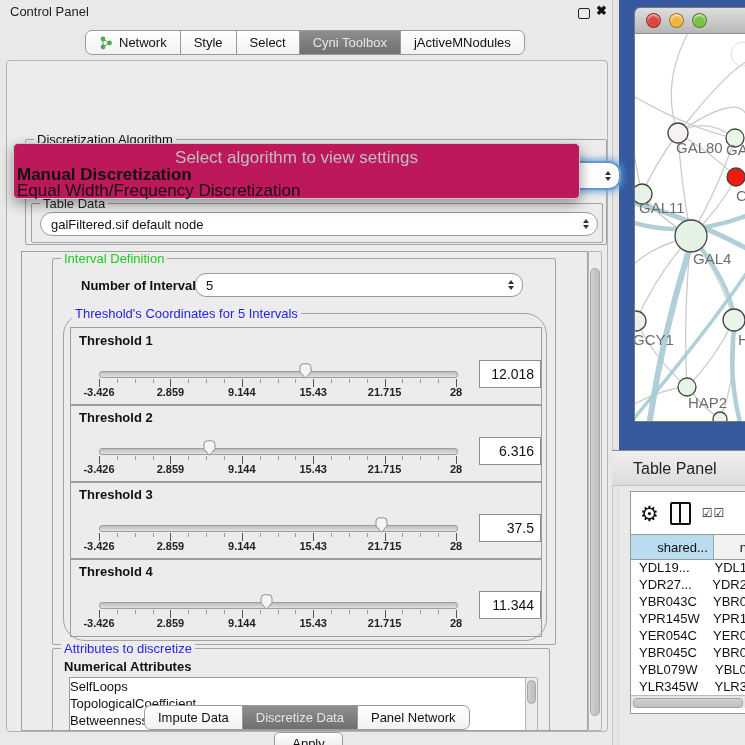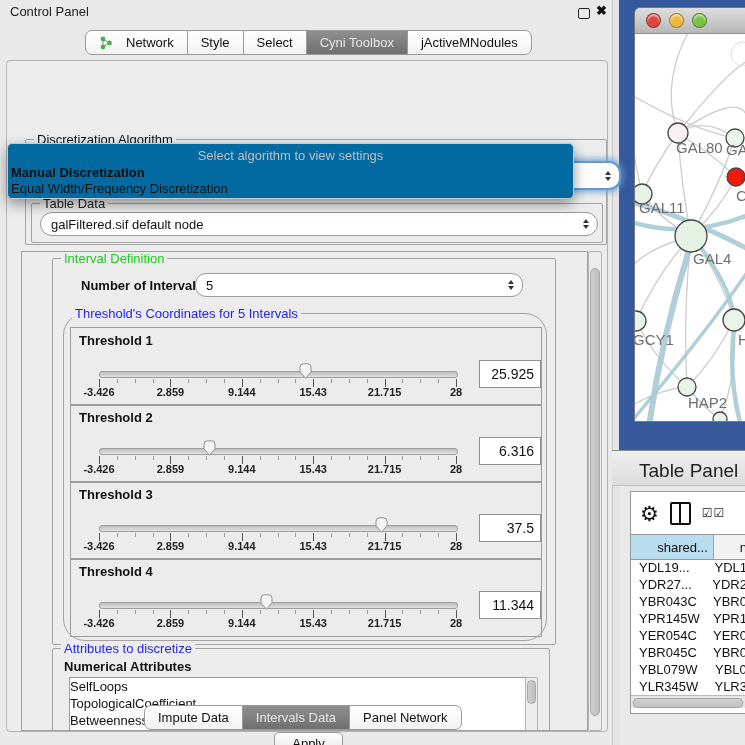--- a/index.html
+++ b/index.html
@@ -8,21 +8,21 @@
   .abs{position:absolute;}
 
   
   #cp-titlebar{left:0;top:0;width:612px;height:24px;}
   #cp-title{left:10px;top:4px;font-size:13px;color:#222;}
   #float-ic{left:578px;top:8px;width:10px;height:9px;border:1.6px solid #222;border-radius:2px;}
   #close-ic{left:596px;top:3px;font-size:13px;font-weight:bold;color:#111;}
 
   
   .segrow{display:flex;height:25px;}
-  .seg{display:flex;align-items:center;gap:13px;padding:0 13px;font-size:13px;
+  .seg{display:flex;align-items:center;gap:6px;padding:0 13px;font-size:13px;
        background:linear-gradient(#ffffff,#f2f2f2);border:1px solid #9a9a9a;margin-left:-1px;
        color:#111;white-space:nowrap;justify-content:flex-end;}
   .seg:first-child{border-radius:7px 0 0 7px;margin-left:0;}
   .seg:last-child{border-radius:0 7px 7px 0;}
   .seg.sel{background:linear-gradient(#8f8f8f,#6f6f6f);color:#e6e6e6;}
 
   
   #content{left:6px;top:60px;width:600px;height:670px;background:#ececec;
            border:1px solid #b3b3b3;border-radius:4px;}
   .group{position:absolute;border:1px solid #a3a3a3;border-radius:2px;}
@@ -35,22 +35,22 @@
   .combo .cval{flex:1;overflow:hidden;white-space:nowrap;}
   .arrows{display:flex;flex-direction:column;align-items:center;gap:2px;}
   .arr{width:0;height:0;border-left:3.5px solid transparent;border-right:3.5px solid transparent;}
   .arr.up{border-bottom:4.5px solid #333;}
   .arr.dn{border-top:4.5px solid #333;}
 
   #algo-combo{left:26px;top:100px;width:566px;height:25px;border:2px solid #639bd1;
               box-shadow:0 0 6px 2px rgba(100,155,215,.85);z-index:5;}
 
   
-  #popup{left:0;top:82px;width:565px;height:54px;background:#0369a1;border:1px solid #c9c9c9;
-         border-radius:5px;box-shadow:0 5px 14px rgba(0,0,0,.4);z-index:60;font-size:13px;}
+  #popup{left:6px;top:82px;width:565px;height:54px;background:#be185d;border:1px solid #c9c9c9;
+         border-radius:5px;box-shadow:0 5px 14px rgba(0,0,0,.4);z-index:60;font-size:17px;}
   #popup-hint{position:absolute;top:4px;left:0;width:100%;text-align:center;color:#bfbfbf;}
   .popup-opt{position:absolute;left:3px;white-space:nowrap;}
   #popup-opt0{top:21px;font-weight:bold;}
   #popup-opt1{top:37px;}
 
   
   #viewport{left:14px;top:190px;width:565px;height:478px;border:1px solid #a0a0a0;
             overflow:hidden;background:#ececec;}
   .vscroll{position:absolute;background:#ececec;border:1px solid #b5b5b5;border-radius:2px;}
   .vthumb{position:absolute;background:linear-gradient(90deg,#cfcfcf,#bdbdbd);
@@ -88,21 +88,21 @@
   #net-titlebar{height:25px;background:linear-gradient(#dedede,#b7b7b7);
                 border-bottom:1px solid #8c8c8c;display:flex;align-items:center;gap:8px;
                 padding-left:11px;}
   .tlight{width:13px;height:13px;border-radius:50%;border:1px solid rgba(0,0,0,.35);
           box-shadow:inset 0 2px 2px rgba(255,255,255,.6);}
   #net-canvas{height:387px;background:#fff;}
 
   
   #tp-bar{left:612px;top:450px;width:133px;height:34px;background:linear-gradient(#efefef,#dcdcdc);
           border-top:1px solid #8a8a8a;border-bottom:1px solid #c2c2c2;}
-  #tp-title{left:27px;top:9px;font-size:19px;color:#222;}
+  #tp-title{left:21px;top:9px;font-size:16px;color:#222;}
   #tp-card{left:630px;top:491px;width:116px;height:221px;background:#fff;border:1px solid #999;
            overflow:hidden;}
   #tp-toolbar{position:absolute;left:0;top:0;width:100%;height:42px;display:flex;
               align-items:center;gap:11px;padding-left:9px;}
   #gear{font-size:21px;color:#111;line-height:1;}
   #split-ic{width:17px;height:19px;border:2px solid #111;border-radius:2px;position:relative;}
   #split-ic::after{content:"";position:absolute;left:50%;top:0;width:2px;height:100%;
                    background:#111;transform:translateX(-1px);}
   #checks{font-size:12px;letter-spacing:1px;color:#222;}
   #tp-header{position:absolute;left:0;top:42px;width:100%;height:24px;display:flex;
@@ -228,21 +228,21 @@
               <div class="tick major" style="left: 385px; top: 51px; height: 8px;"></div>
               <div class="ticklab" style="left: 28px;">-3.426</div>
               <div class="ticklab" style="left: 99.4px;">2.859</div>
               <div class="ticklab" style="left: 170.8px;">9.144</div>
               <div class="ticklab" style="left: 242.2px;">15.43</div>
               <div class="ticklab" style="left: 313.6px;">21.715</div>
               <div class="ticklab" style="left: 385px;">28</div>
               <div class="handle" style="left: 226.559px;"><svg width="15" height="18" viewBox="0 0 15 18">
                   <path d="M2 5.2 Q2 1.8 5.4 1.8 L9.6 1.8 Q13 1.8 13 5.2 L13 9.8 L7.5 16.4 L2 9.8 Z" fill="#f4f4f4" stroke="#8f8f8f"></path>
                 </svg></div>
-              <div class="vbox">25.925</div>
+              <div class="vbox">12.018</div>
             </div>
             <div class="trow" style="top: 77px;">
               <div class="tlabel">Threshold 2</div>
               <div class="track"></div>
               <div class="tick major" style="left: 28px; top: 51px; height: 8px;"></div>
               <div class="tick" style="left: 45.85px; top: 51px; height: 4px;"></div>
               <div class="tick" style="left: 63.7px; top: 51px; height: 4px;"></div>
               <div class="tick" style="left: 81.55px; top: 51px; height: 4px;"></div>
               <div class="tick major" style="left: 99.4px; top: 51px; height: 8px;"></div>
               <div class="tick" style="left: 117.25px; top: 51px; height: 4px;"></div>
@@ -364,21 +364,21 @@
     <div class="vthumb" style="left:1px;top:16px;width:8px;height:446px;"></div>
   </div>
 
   <div class="abs" id="apply-btn">Apply</div>
 
   <div class="abs segrow" id="bottomTabs" style="left:137px;top:644px;">
       <div class="seg">
         <span>Impute Data</span>
       </div>
       <div class="seg sel">
-        <span>Intervals Data</span>
+        <span>Discretize Data</span>
       </div>
       <div class="seg">
         <span>Panel Network</span>
       </div>
     </div>
 </div>
 
 <div class="abs" id="divider"></div>
 <div class="abs" id="blue" style="background: rgb(53, 89, 156);"></div>
 

